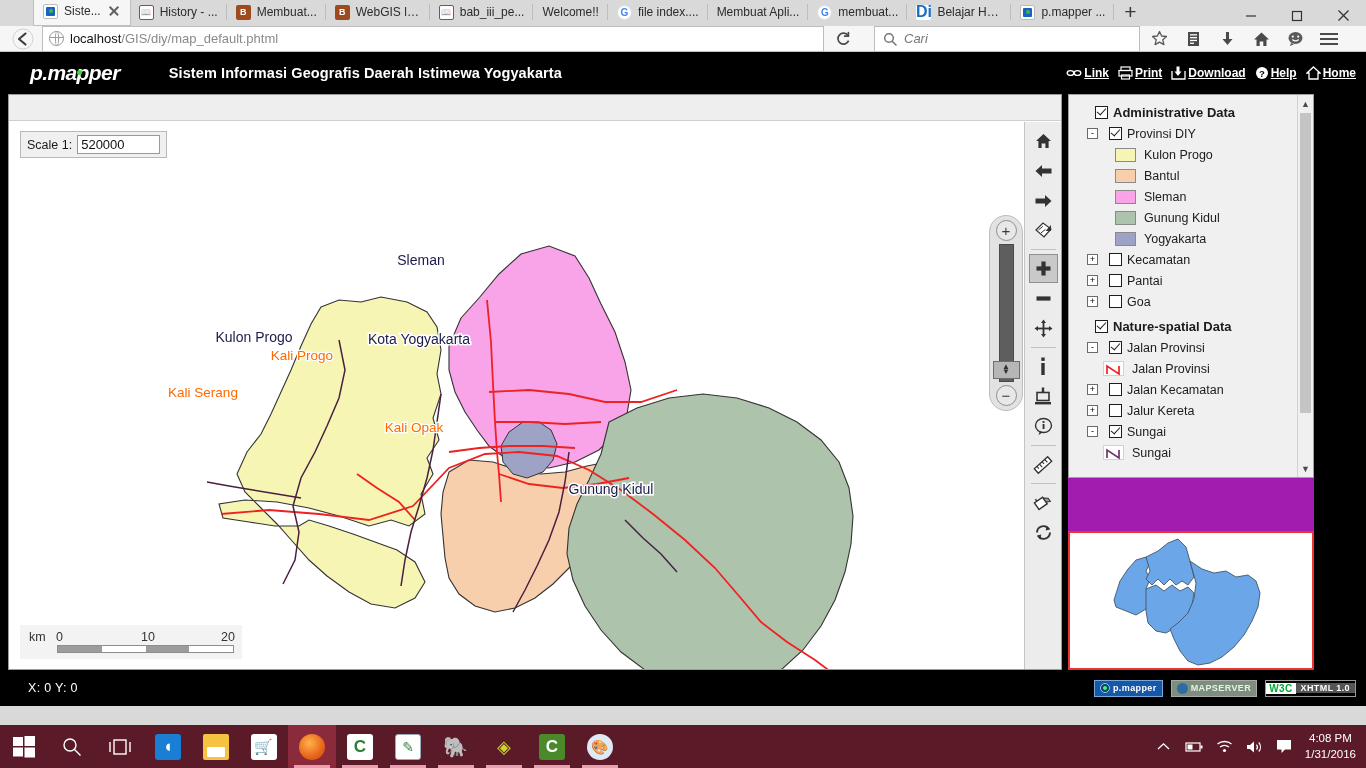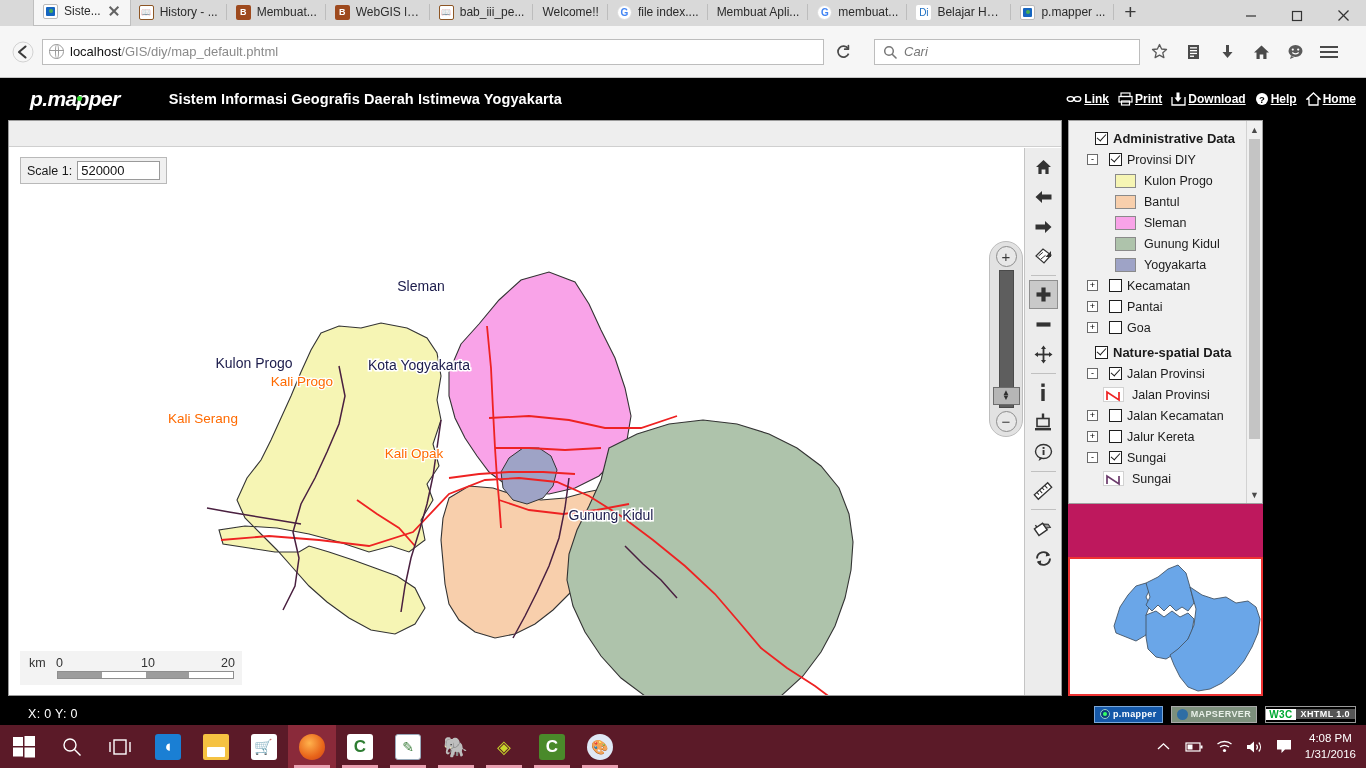--- a/index.html
+++ b/index.html
@@ -49,21 +49,21 @@
   }
 
   .wincontrols { position: absolute; right: 0; top: 0; display: flex; }
   .wc {
     width: 46px; height: 31px; display: flex; align-items: center;
     justify-content: center; color: #333; font-size: 13px;
   }
   .wc svg { display: block; }
 
   .navbar {
-    height: 52px; background: #f6f6f6; display: flex; align-items: center;
+    height: 26px; background: #f6f6f6; display: flex; align-items: center;
     gap: 4px; padding: 0 8px; border-bottom: 1px solid #c6c6c6;
   }
   .navbtn {
     width: 30px; height: 28px; display: flex; align-items: center;
     justify-content: center; color: #4a4a4a;
   }
   .urlbox {
     flex: 1 1 auto; height: 26px; background: #fff; border: 1px solid #bdbdbd;
     display: flex; align-items: center; padding: 0 4px 0 6px; gap: 6px;
     max-width: 782px;
@@ -187,22 +187,22 @@
     width: 29px; height: 29px; display: flex; align-items: center;
     justify-content: center; margin-bottom: 1px; color: #333;
   }
   .tb-btn.active {
     background: #c9c9c9; border: 1px solid #8f8f8f;
   }
   .tb-sep { width: 25px; height: 1px; background: #c0c0c0; margin: 3px 0 4px; }
 
   
   .sidebar {
-    width: 195px; margin-left: 6px; display: flex; flex-direction: column;
-    background: #be185d;
+    width: 246px; margin-left: 6px; display: flex; flex-direction: column;
+    background: #a21caf;
     gap: 48px;
   }
   .legend-panel {
     height: 393px; background: #f0f0f0; border: 1px solid #a0a0a0;
     position: relative; overflow: hidden;
   }
   .legend-scroll { padding: 7px 22px 4px 8px; }
   .lrow { display: flex; align-items: center; height: 21px; position: relative; }
   .lrow.root { padding-left: 10px; }
   .lrow.lvl1 { padding-left: 10px; }
@@ -343,21 +343,21 @@
     <div class="tab inactive">
       <span class="tab-label">Membuat Apli...</span>
     </div>
 
     <div class="tab inactive">
       <span class="tab-favicon" style="background:#fff;border:1px solid #ddd;border-radius:50%;display:flex;align-items:center;justify-content:center;font-size:10px;font-weight:bold;color:#4285f4;">G</span>
       <span class="tab-label">membuat...</span>
     </div>
 
     <div class="tab inactive">
-      <span class="tab-favicon" style="background:#fff;display:flex;align-items:center;justify-content:center;font-size:10px;color:#1b6ec2;font-weight:normal;text-align:right;">Di</span>
+      <span class="tab-favicon" style="background:#fff;display:flex;align-items:center;justify-content:center;font-size:16px;color:#1b6ec2;font-weight:bold;text-align:right;">Di</span>
       <span class="tab-label">Belajar HT...</span>
     </div>
 
     <div class="tab inactive">
       <span class="tab-favicon" style="background:#fff;border:1px solid #bbb;display:flex;align-items:center;justify-content:center;">
         <span style="width:9px;height:9px;background:#1565c0;display:block;border-radius:1px;position:relative;">
           <span style="position:absolute;left:2.5px;top:2.5px;width:4px;height:4px;background:#4caf50;border-radius:50%;display:block;"></span>
         </span>
       </span>
       <span class="tab-label">p.mapper ...</span>

